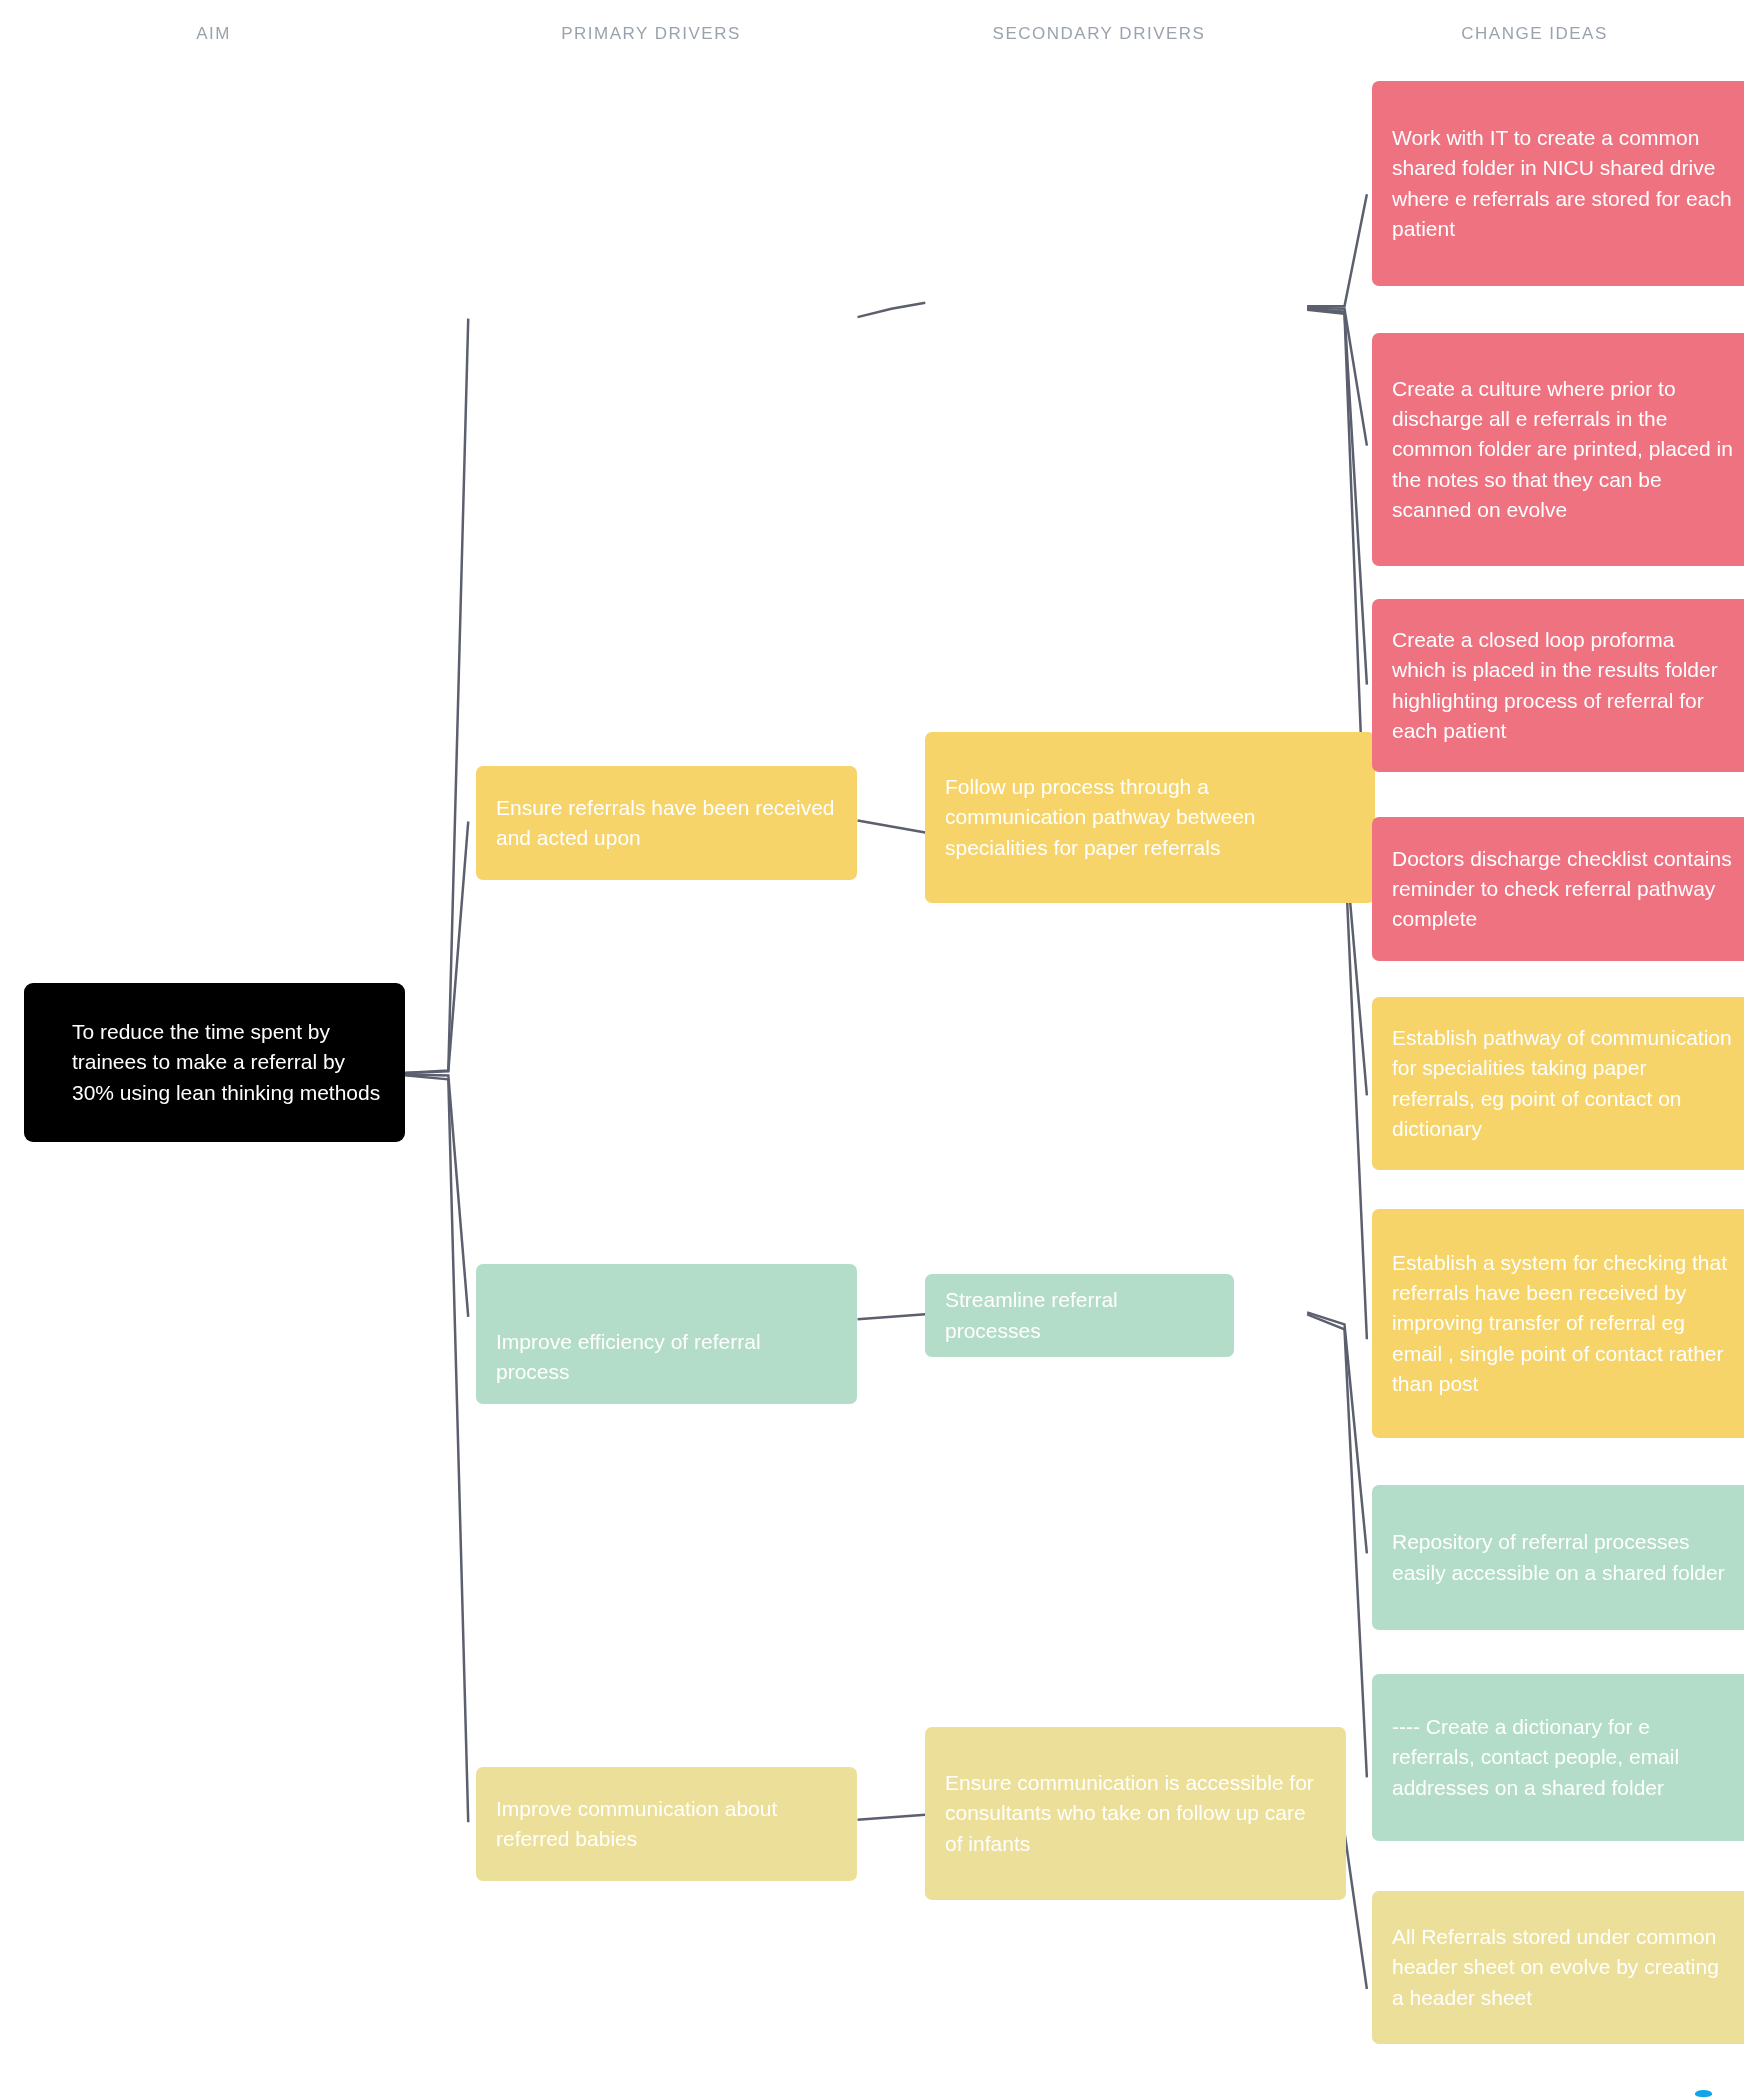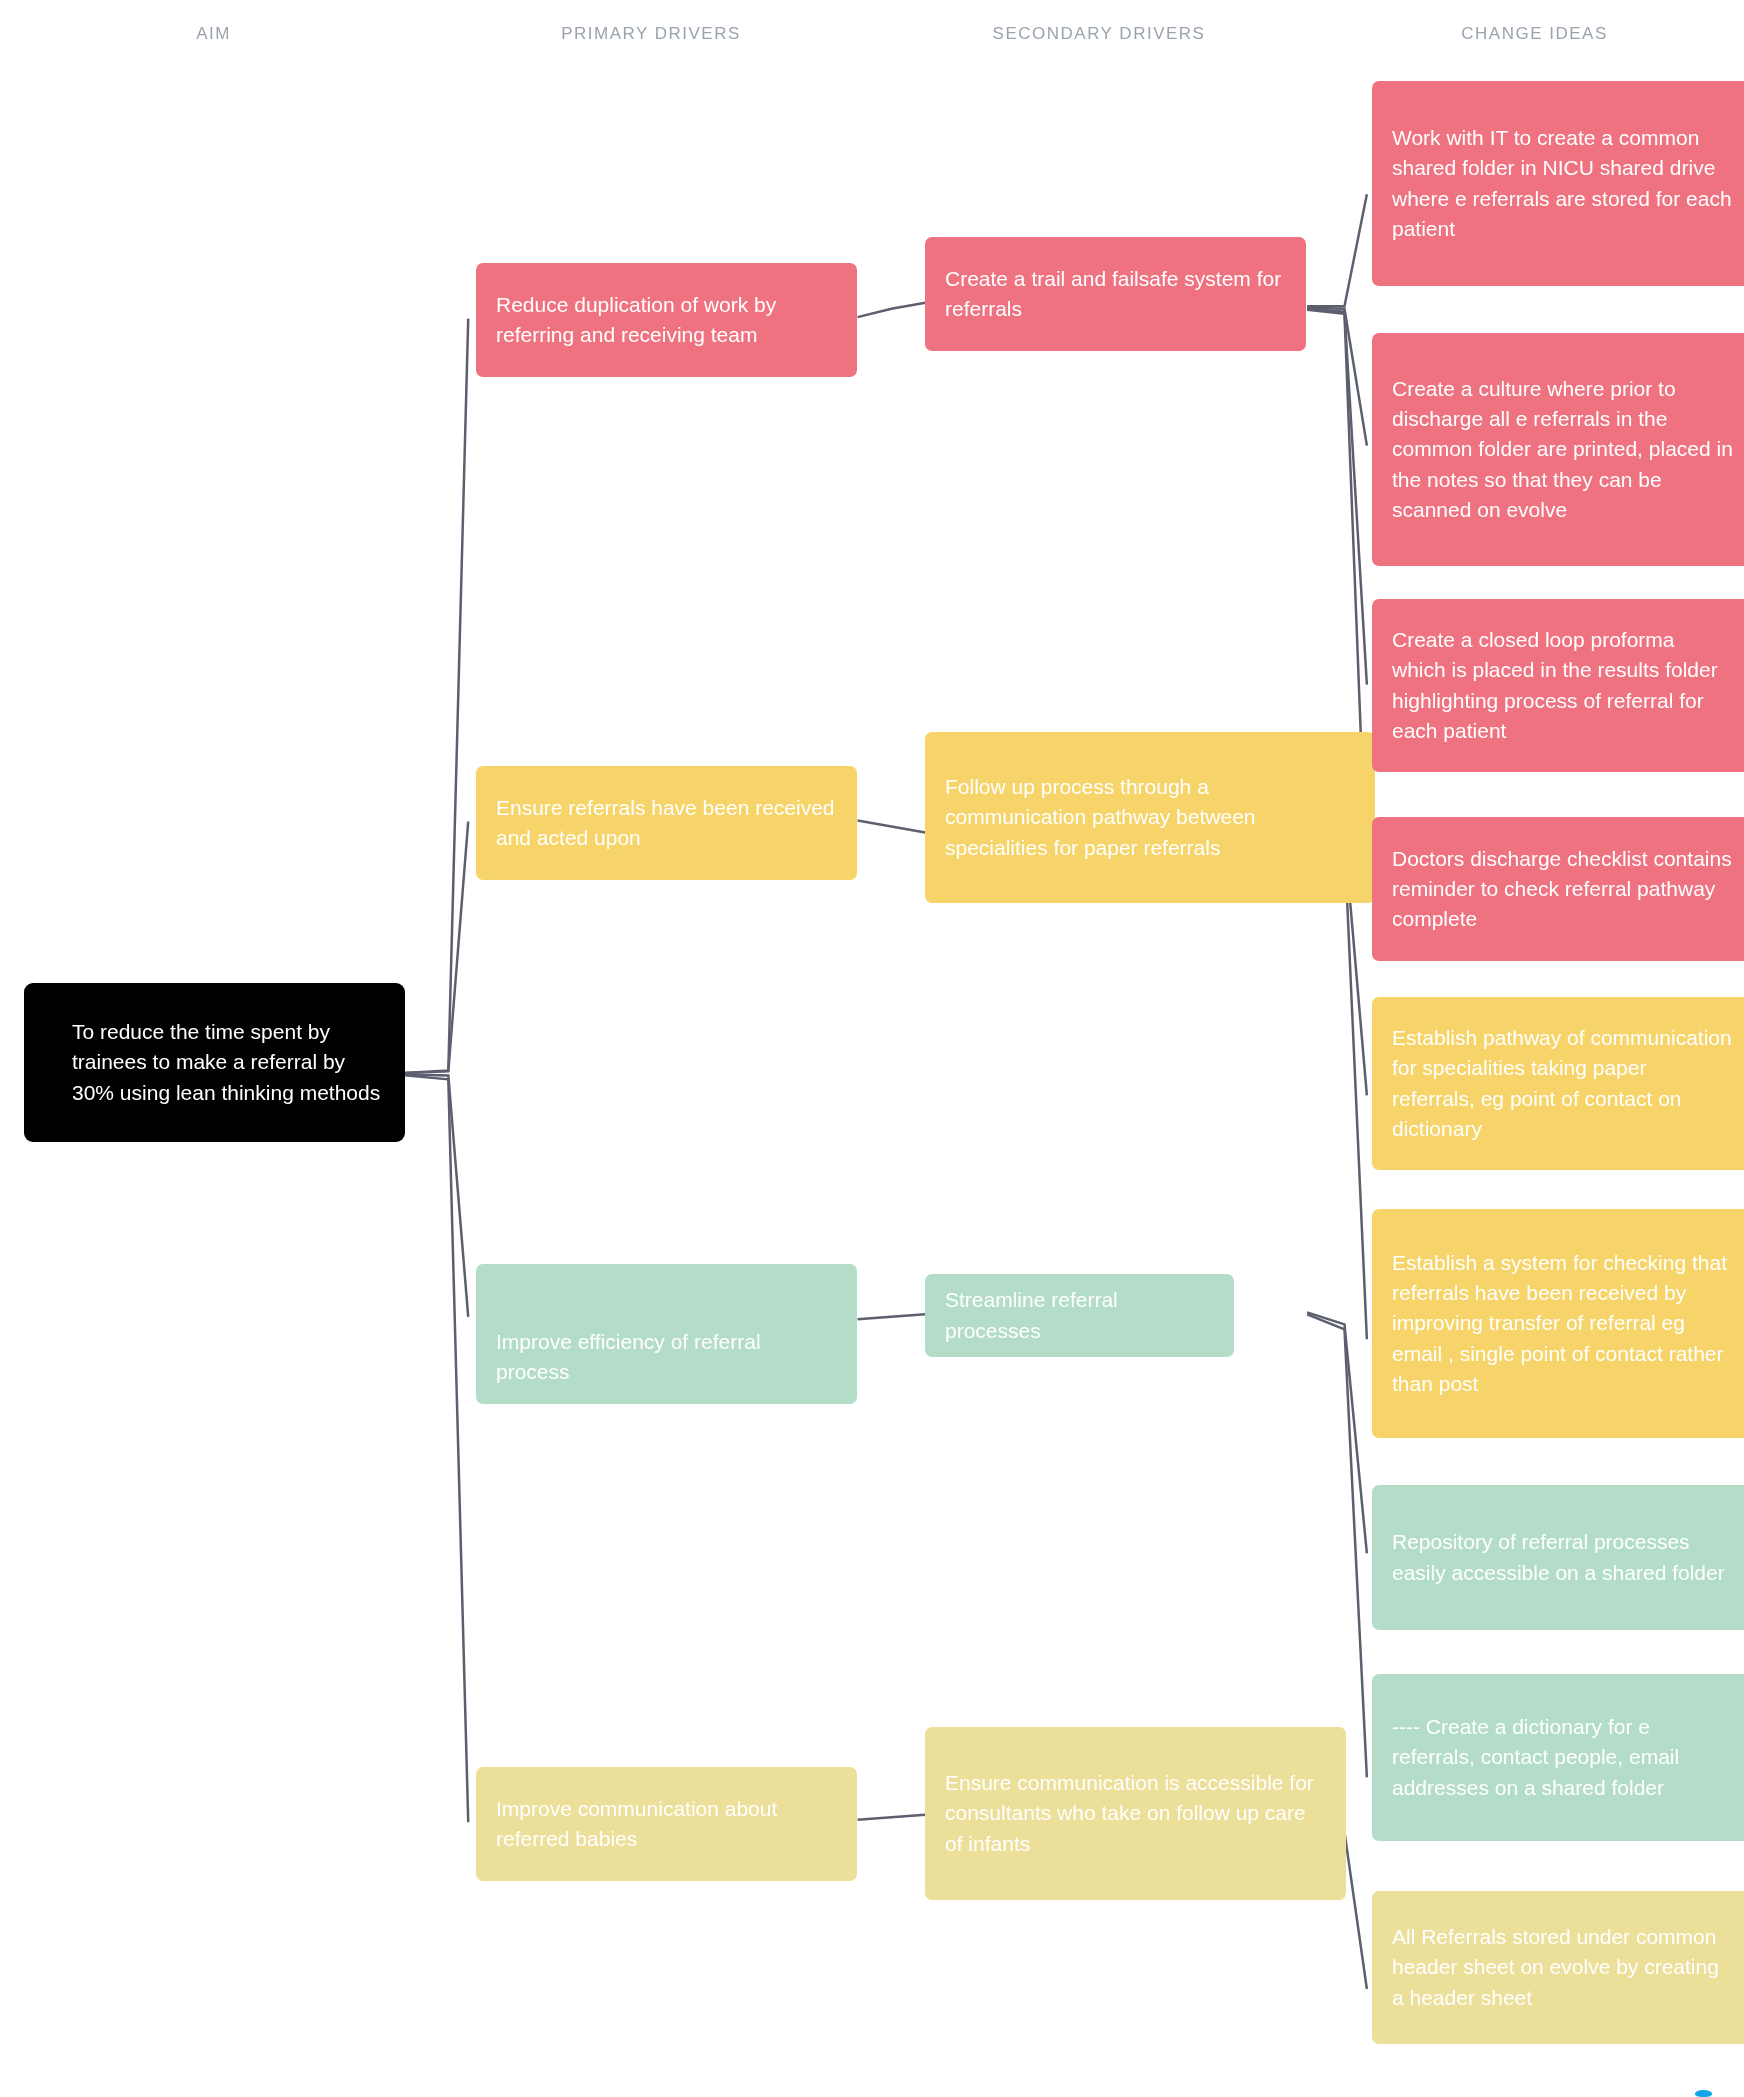--- a/index.html
+++ b/index.html
@@ -106,36 +106,30 @@
     <path d="M 2625 2636 L 2700 2660 L 2745 3120"></path>
     <path d="M 2625 2640 L 2700 2670 L 2745 3570"></path>
 
     <path d="M 2625 3640 L 2700 3680 L 2745 3995"></path>
   </svg>
 
   <div class="node aim" style="left:24px; top:983px; width:381px; height:159px;padding-left:48px;">
     <span class="node-text">To reduce the time spent by trainees to make a referral by 30% using lean thinking methods</span>
   </div>
 
-  <div class="node red" style="left:476px; top:263px; width:381px; height:114px;">
-    <span class="node-text">Reduce duplication of work by referring and receiving team</span>
-  </div>
   <div class="node yellow" style="left:476px; top:766px; width:381px; height:114px;">
     <span class="node-text">Ensure referrals have been received and acted upon</span>
   </div>
   <div class="node green" style="left:476px; top:1264px; width:381px; height:140px;align-items:flex-end;">
     <span class="node-text">Improve efficiency of referral process</span>
   </div>
   <div class="node khaki" style="left:476px; top:1767px; width:381px; height:114px;">
     <span class="node-text">Improve communication about referred babies</span>
   </div>
 
-  <div class="node red" style="left:925px; top:237px; width:381px; height:114px;">
-    <span class="node-text">Create a trail and failsafe system for referrals</span>
-  </div>
   <div class="node yellow" style="left:925px; top:732px; width:450px; height:171px;justify-content:center;">
     <span class="node-text">Follow up process through a communication pathway between specialities for paper referrals</span>
   </div>
   <div class="node green" style="left:925px; top:1274px; width:309px; height:83px;">
     <span class="node-text">Streamline referral processes</span>
   </div>
   <div class="node khaki" style="left:925px; top:1727px; width:421px; height:173px;">
     <span class="node-text">Ensure communication is accessible for consultants who take on follow up care of infants</span>
   </div>
 

